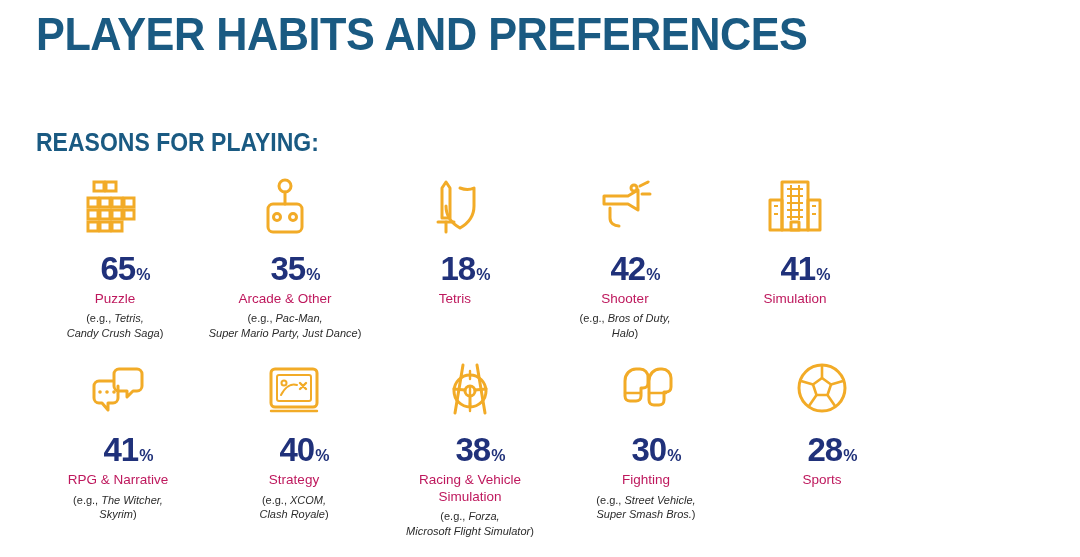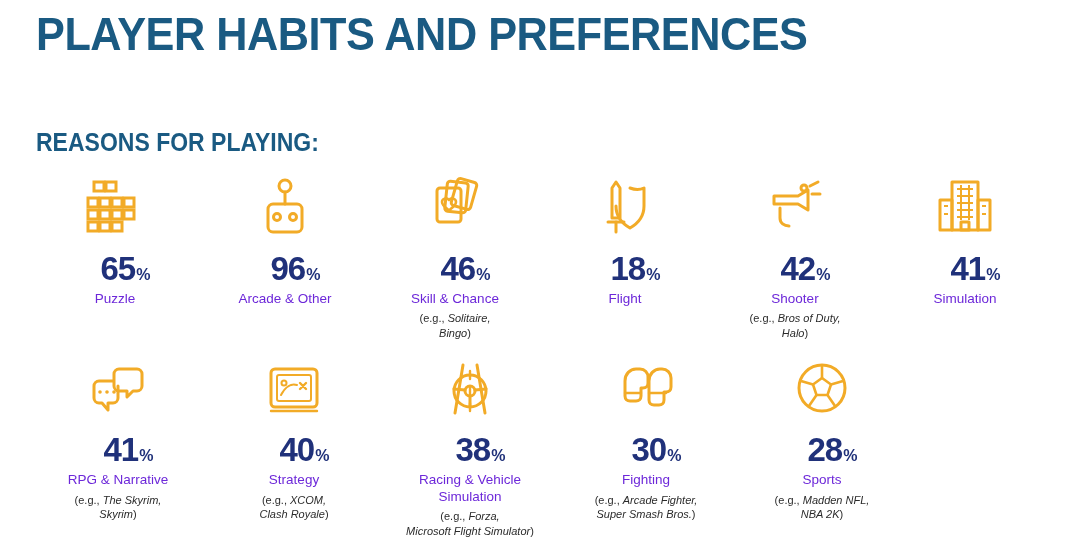--- a/index.html
+++ b/index.html
@@ -90,21 +90,21 @@
     letter-spacing: -1px;
     margin-left: 21px;
   }
   .pct .sym {
     font-size: 16px;
     vertical-align: baseline;
     margin-left: 1px;
   }
   .label {
     margin-top: 6px;
-    color: #6d28d9;
+    color: #be185d;
     font-size: 13.5px;
     line-height: 1.22;
     max-width: 165px;
   }
   .example {
     margin-top: 4px;
     color: #2b2b2b;
     font-size: 11px;
     line-height: 1.35;
     max-width: 170px;
@@ -140,76 +140,64 @@
               <rect x="8" y="48" width="10" height="9"></rect>
               <rect x="20" y="48" width="10" height="9"></rect>
               <rect x="32" y="48" width="10" height="9"></rect>
             </g>
           </svg>
         </div>
         <div class="pct">
           <span class="num">65</span><span class="sym">%</span>
         </div>
         <div class="label">Puzzle</div>
+        <div class="example">
+          <span>(e.g., </span><i>Tetris,</i><br>
+          <i>Candy Crush Saga</i><span>)</span>
+        </div>
       </div>
 
       <div class="cell">
         <div class="icon-wrap">
           <svg width="70" height="70" viewBox="0 0 70 70">
             <g fill="none" stroke="#f2ab27" stroke-width="3" stroke-linejoin="round" stroke-linecap="round">
               <circle cx="35" cy="12" r="6"></circle>
               <line x1="35" y1="18" x2="35" y2="30"></line>
               <rect x="18" y="30" width="34" height="28" rx="5"></rect>
               <circle cx="27" cy="43" r="3.5"></circle>
               <circle cx="43" cy="43" r="3.5"></circle>
             </g>
           </svg>
         </div>
         <div class="pct">
-          <span class="num">96</span><span class="sym">%</span>
+          <span class="num">35</span><span class="sym">%</span>
         </div>
         <div class="label">Arcade &amp; Other</div>
-      </div>
-
-      <div class="cell">
-        <div class="icon-wrap">
-          <svg width="70" height="70" viewBox="0 0 70 70">
-            <g fill="none" stroke="#f2ab27" stroke-width="3" stroke-linejoin="round">
-              <rect x="34" y="6" width="20" height="28" rx="3" transform="rotate(16 44 20)"></rect>
-              <rect x="26" y="8" width="21" height="30" rx="3" transform="rotate(6 36 23)"></rect>
-              <rect x="17" y="14" width="24" height="34" rx="3"></rect>
-              <path d="M29 26c-2.6-3-7-1.3-7 2 0 3.6 5 6.6 7 8.3 2-1.7 7-4.7 7-8.3 0-3.3-4.4-5-7-2z" stroke-width="2.6"></path>
-            </g>
-          </svg>
-        </div>
-        <div class="pct">
-          <span class="num">46</span><span class="sym">%</span>
-        </div>
-        <div class="label">Skill &amp; Chance</div>
-        <div class="example">
-          <span>(e.g., </span><i>Solitaire,</i><br>
-          <i>Bingo</i><span>)</span>
-        </div>
-      </div>
+        <div class="example">
+          <span>(e.g., </span><i>Pac-Man,</i><br>
+          <i>Super Mario Party, Just Dance</i><span>)</span>
+        </div>
+      </div>
+
 
       <div class="cell">
         <div class="icon-wrap">
           <svg width="70" height="70" viewBox="0 0 70 70">
             <g fill="none" stroke="#f2ab27" stroke-width="3" stroke-linejoin="round" stroke-linecap="round">
               <path d="M26 8l4 6v30h-8V14z"></path>
               <line x1="18" y1="48" x2="34" y2="48"></line>
               <line x1="26" y1="48" x2="26" y2="58"></line>
               <path d="M38 14c5 2 10 2 14 0v18c0 12-7 18-14 22-7-4-14-10-14-22" transform="translate(2,0)"></path>
             </g>
           </svg>
         </div>
         <div class="pct">
           <span class="num">18</span><span class="sym">%</span>
         </div>
-        <div class="label">Flight</div>
+        <div class="label">Tetris</div>
       </div>
 
       <div class="cell">
         <div class="icon-wrap">
           <svg width="70" height="70" viewBox="0 0 70 70">
             <g fill="none" stroke="#f2ab27" stroke-width="3" stroke-linejoin="round" stroke-linecap="round">
               <path d="M14 22h24l10-6v20l-10-6H14z"></path>
               <path d="M20 34v10c0 5 4 8 9 8"></path>
               <circle cx="44" cy="14" r="3"></circle>
               <line x1="50" y1="12" x2="58" y2="8"></line>
@@ -271,21 +259,21 @@
               <circle cx="24" cy="37" r="1.8" fill="#f2ab27" stroke="none"></circle>
               <circle cx="31" cy="37" r="1.8" fill="#f2ab27" stroke="none"></circle>
             </g>
           </svg>
         </div>
         <div class="pct">
           <span class="num">41</span><span class="sym">%</span>
         </div>
         <div class="label">RPG &amp; Narrative</div>
         <div class="example">
-          <span>(e.g., </span><i>The Skyrim,</i><br>
+          <span>(e.g., </span><i>The Witcher,</i><br>
           <i>Skyrim</i><span>)</span>
         </div>
       </div>
 
       <div class="cell">
         <div class="icon-wrap">
           <svg width="70" height="70" viewBox="0 0 70 70">
             <g fill="none" stroke="#f2ab27" stroke-width="3" stroke-linejoin="round" stroke-linecap="round">
               <rect x="12" y="14" width="46" height="38" rx="4"></rect>
               <rect x="18" y="20" width="34" height="26" rx="2" stroke-width="2"></rect>
@@ -341,21 +329,21 @@
               <path d="M38 26c0-7 5-12 11-12h2c5 0 9 4 9 9v9c0 3-2 5-5 5h-2v8c0 3-2 5-5 5h-5c-3 0-5-2-5-5z"></path>
               <path d="M38 38h17" stroke-width="2.4"></path>
             </g>
           </svg>
         </div>
         <div class="pct">
           <span class="num">30</span><span class="sym">%</span>
         </div>
         <div class="label">Fighting</div>
         <div class="example">
-          <span>(e.g., </span><i>Arcade Fighter,</i><br>
+          <span>(e.g., </span><i>Street Vehicle,</i><br>
           <i>Super Smash Bros.</i><span>)</span>
         </div>
       </div>
 
       <div class="cell">
         <div class="icon-wrap">
           <svg width="70" height="70" viewBox="0 0 70 70">
             <g fill="none" stroke="#f2ab27" stroke-width="3" stroke-linejoin="round">
               <circle cx="35" cy="33" r="23"></circle>
               <polygon points="35,23 44,29.5 40.5,40 29.5,40 26,29.5" stroke-width="2.6"></polygon>
@@ -364,21 +352,17 @@
               <line x1="40.5" y1="40" x2="48" y2="51" stroke-width="2.6"></line>
               <line x1="29.5" y1="40" x2="22" y2="51" stroke-width="2.6"></line>
               <line x1="26" y1="29.5" x2="14" y2="26" stroke-width="2.6"></line>
             </g>
           </svg>
         </div>
         <div class="pct">
           <span class="num">28</span><span class="sym">%</span>
         </div>
         <div class="label">Sports</div>
-        <div class="example">
-          <span>(e.g., </span><i>Madden NFL,</i><br>
-          <i>NBA 2K</i><span>)</span>
-        </div>
       </div>
 
     </div>
   </div>
 </div>
 
 </body></html>

